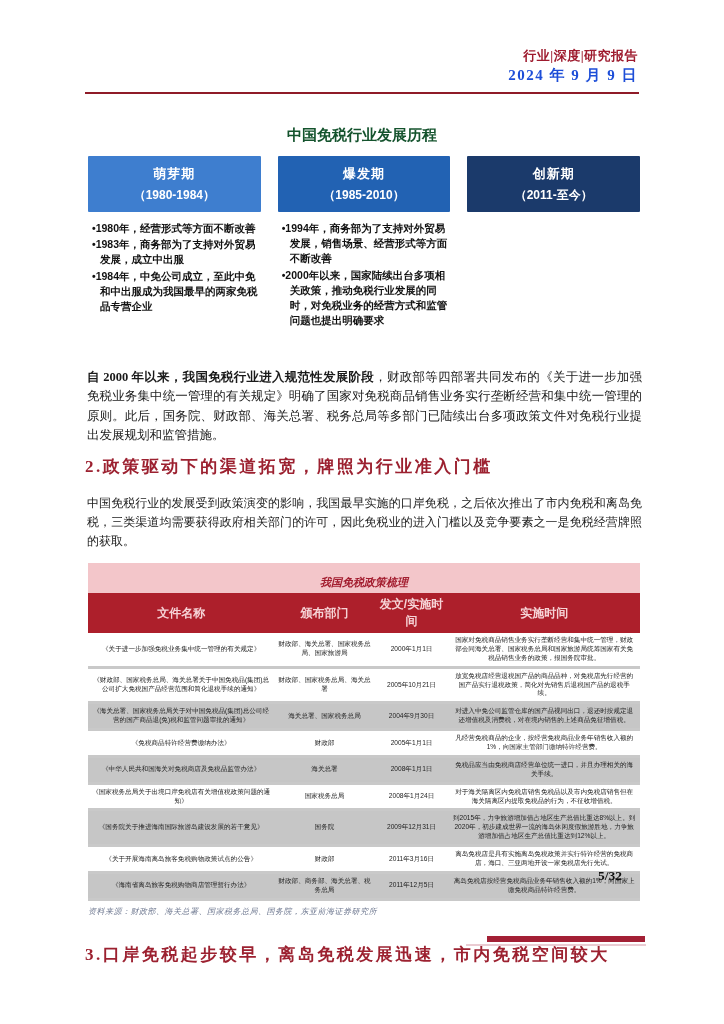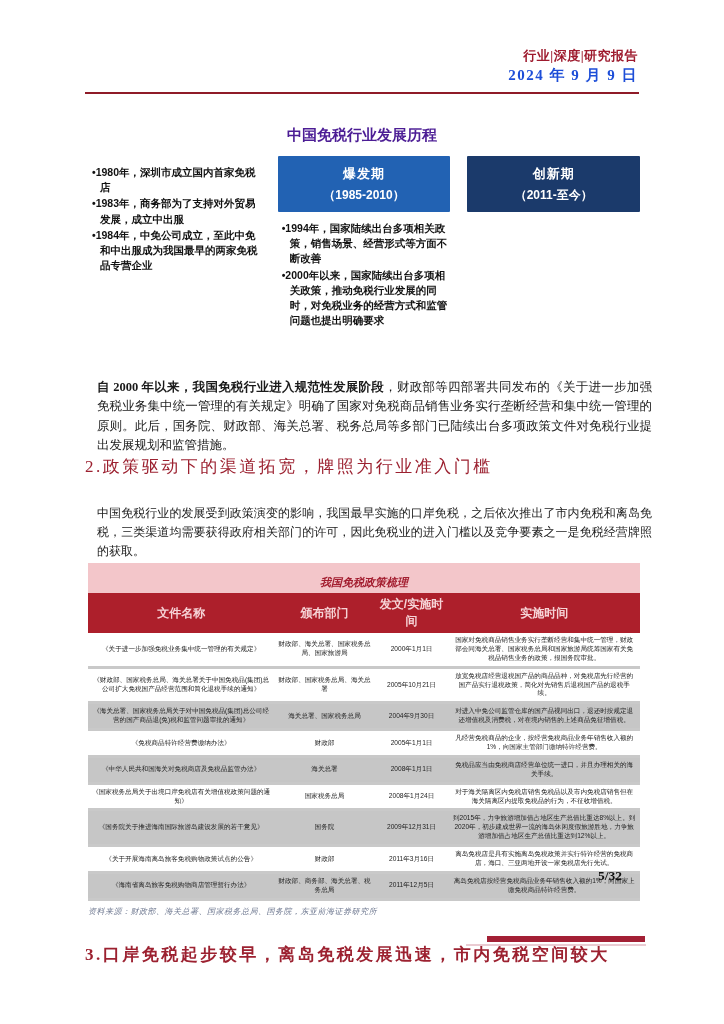--- a/index.html
+++ b/index.html
@@ -8,43 +8,43 @@
 
   
   .hdr1{position:absolute;top:47px;left:0;right:86px;text-align:right;
         font-size:13px;font-weight:bold;color:#9E1B2E;letter-spacing:.5px;}
   .hdr2{position:absolute;top:66px;left:0;right:86px;text-align:right;
         font-size:15px;font-weight:bold;color:#1d4ed8;letter-spacing:1.5px;}
   .hdr-rule{position:absolute;top:92px;left:85px;width:554px;height:2px;background:#8F1B28;}
 
   
   .fig-title{position:absolute;top:126px;left:85px;width:554px;text-align:center;
-        font-size:15px;font-weight:bold;color:#4c1d95;font-family:"Liberation Sans","DejaVu Sans",sans-serif;}
+        font-size:15px;font-weight:bold;color:#14532d;font-family:"Liberation Sans","DejaVu Sans",sans-serif;}
   .fig-cols{position:absolute;top:156px;left:88px;width:552px;display:flex;gap:17px;
         font-family:"Liberation Sans","DejaVu Sans",sans-serif;}
   .fig-col{flex:1;min-width:0;}
   .stage-box{height:56px;display:flex;flex-direction:column;justify-content:center;gap:4px;
         color:#fff;text-align:center;font-weight:bold;border-radius:1px;}
   .stage-0 .stage-box{background:#3E7ECF;}
   .stage-1 .stage-box{background:#2262B3;}
   .stage-2 .stage-box{background:#1B3A6B;}
   .stage-name{font-size:13px;letter-spacing:1px;}
   .stage-years{font-size:12px;}
   .fig-col ul{margin:9px 0 0;padding:0 0 0 4px;list-style:none;
         font-size:10.5px;line-height:1.45;font-weight:bold;color:#111;}
   .fig-col li{padding-left:8px;text-indent:-8px;margin-bottom:1px;}
   .fig-col li::before{content:"•";}
 
   
   .para{position:absolute;left:85px;width:555px;text-align:justify;
-        font-size:12.5px;line-height:1.55;margin:12px;}
+        font-size:12.5px;line-height:1.55;margin:2px;}
   .para1{top:366px;}
   .para2{top:492px;font-size:12px;line-height:1.6;}
   .sec-h{position:absolute;left:85px;width:600px;margin:0;color:#9C2130;
-        font-size:17px;font-weight:normal;letter-spacing:2.5px;}
+        font-size:17px;font-weight:bold;letter-spacing:2.5px;}
   .sec-h2{top:455px;}
 
   
   .tbl-block{position:absolute;top:563px;left:88px;width:552px;
         font-family:"Liberation Sans","DejaVu Sans",sans-serif;}
   .tbl-title{background:#F3C6CA;color:#A31D2F;font-weight:bold;font-style:italic;
         text-align:center;font-size:11px;padding:12px 0 3px;
         font-family:"Liberation Serif",serif;}
   table{width:100%;border-collapse:collapse;table-layout:fixed;}
   thead th{background:#AD1F2B;color:#F6D3D6;font-size:12px;font-weight:bold;
@@ -71,33 +71,37 @@
 <div class="page">
 
   <div class="hdr1">行业|深度|研究报告</div>
   <div class="hdr2">2024 年 9 月 9 日</div>
   <div class="hdr-rule"></div>
 
   <div class="fig-title">中国免税行业发展历程</div>
 
   <div class="fig-cols">
     <div class="fig-col stage-0">
+      <div class="stage-box">
+        <div class="stage-name">萌芽期</div>
+        <div class="stage-years">（1980-1984）</div>
+      </div>
       <ul>
-        <li>1980年，深圳市成立国内首家免税店</li>
+        <li>1980年，经营形式等方面不断改善</li>
         <li>1983年，商务部为了支持对外贸易发展，成立中出服</li>
         <li>1984年，中免公司成立，至此中免和中出服成为我国最早的两家免税品专营企业</li>
       </ul>
     </div>
     <div class="fig-col stage-1">
       <div class="stage-box">
         <div class="stage-name">爆发期</div>
         <div class="stage-years">（1985-2010）</div>
       </div>
       <ul>
-        <li>1994年，国家陆续出台多项相关政策，销售场景、经营形式等方面不断改善</li>
+        <li>1994年，商务部为了支持对外贸易发展，销售场景、经营形式等方面不断改善</li>
         <li>2000年以来，国家陆续出台多项相关政策，推动免税行业发展的同时，对免税业务的经营方式和监管问题也提出明确要求</li>
       </ul>
     </div>
     <div class="fig-col stage-2">
       <div class="stage-box">
         <div class="stage-name">创新期</div>
         <div class="stage-years">（2011-至今）</div>
       </div>
     </div>
   </div>

